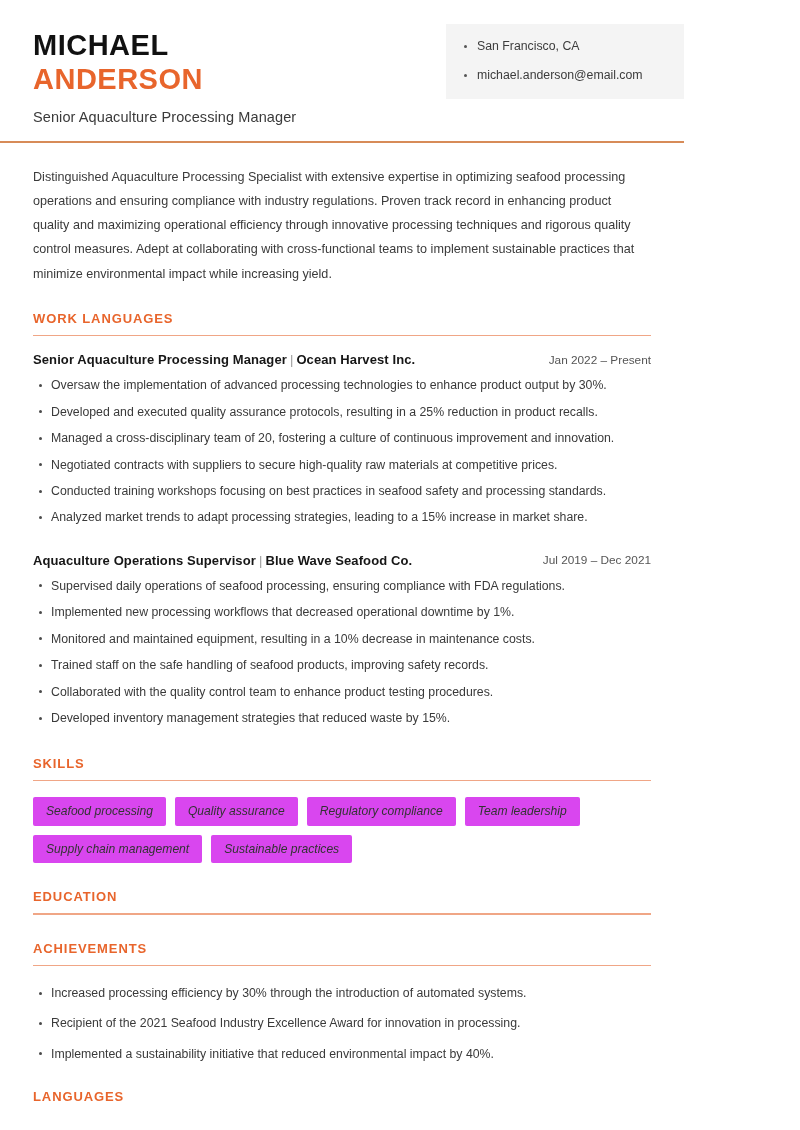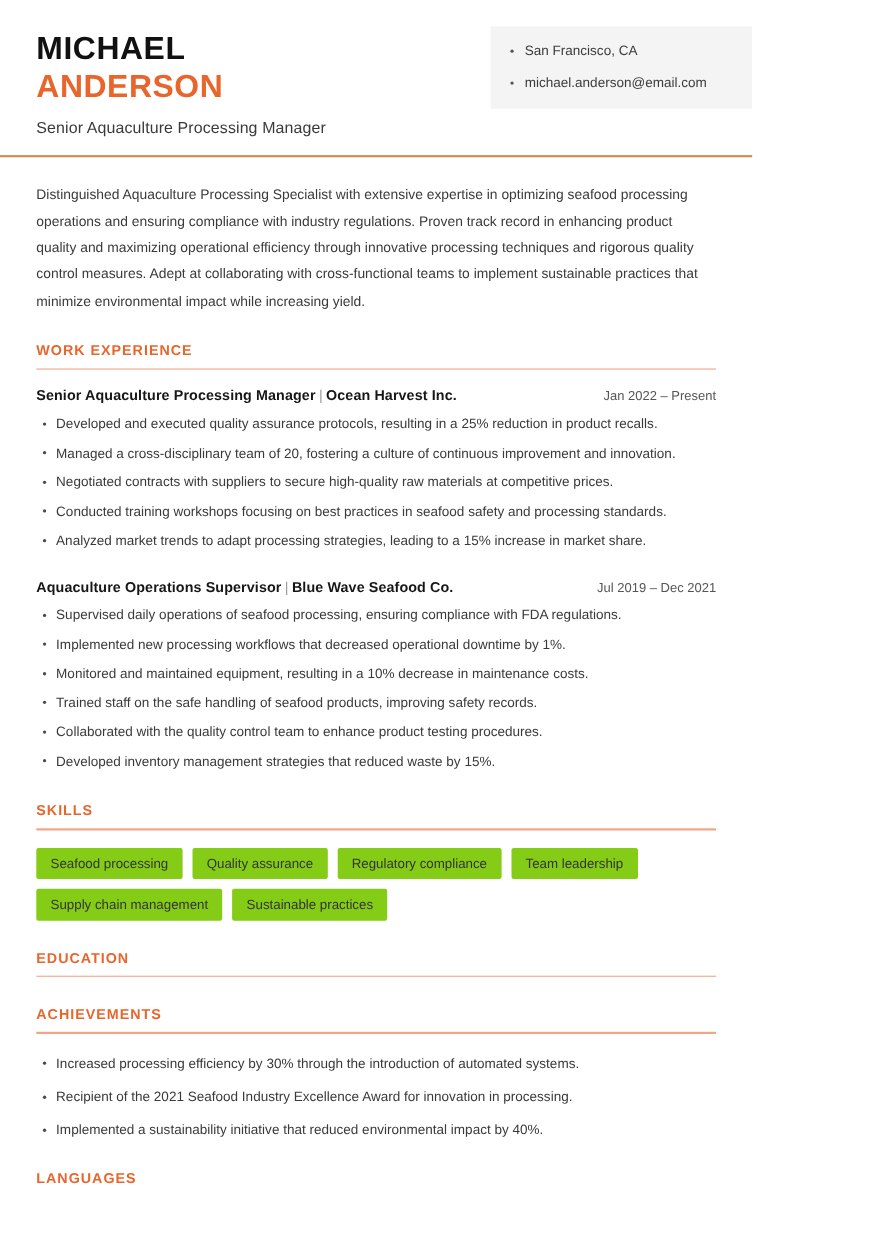--- a/index.html
+++ b/index.html
@@ -165,27 +165,28 @@
     background: #4a4a4a;
   }
 
   
   .pill-wrap {
     display: flex;
     flex-wrap: wrap;
     gap: 9px;
   }
   .pill {
-    background: #84cc16;
+    background: #d946ef;
     border-radius: 2px;
     padding: 7px 13px;
     font-size: 12.1px;
     color: #333333;
     line-height: 1.2;
     white-space: nowrap;
+    font-style: italic;
   }
 
   
   .edu-head {
     display: flex;
     justify-content: space-between;
     align-items: baseline;
   }
   .edu-degree {
     font-size: 13px;
@@ -228,31 +229,32 @@
     </div>
   </div>
 
   <div class="header-rule"></div>
 
   <div class="content">
 
     <div class="summary">Distinguished Aquaculture Processing Specialist with extensive expertise in optimizing seafood processing operations and ensuring compliance with industry regulations. Proven track record in enhancing product quality and maximizing operational efficiency through innovative processing techniques and rigorous quality control measures. Adept at collaborating with cross-functional teams to implement sustainable practices that minimize environmental impact while increasing yield.</div>
 
     <div class="section">
-      <div class="section-title">WORK EXPERIENCE</div>
+      <div class="section-title">WORK LANGUAGES</div>
       <div class="section-rule"></div>
 
       <div class="job">
         <div class="job-head">
           <div class="job-title">
             <span>Senior Aquaculture Processing Manager</span><span class="job-sep">|</span><span>Ocean Harvest Inc.</span>
           </div>
           <div class="job-dates">Jan 2022 – Present</div>
         </div>
         <ul class="bullets">
+          <li>Oversaw the implementation of advanced processing technologies to enhance product output by 30%.</li>
           <li>Developed and executed quality assurance protocols, resulting in a 25% reduction in product recalls.</li>
           <li>Managed a cross-disciplinary team of 20, fostering a culture of continuous improvement and innovation.</li>
           <li>Negotiated contracts with suppliers to secure high-quality raw materials at competitive prices.</li>
           <li>Conducted training workshops focusing on best practices in seafood safety and processing standards.</li>
           <li>Analyzed market trends to adapt processing strategies, leading to a 15% increase in market share.</li>
         </ul>
       </div>
 
       <div class="job" style="margin-top:26px;">
         <div class="job-head">

